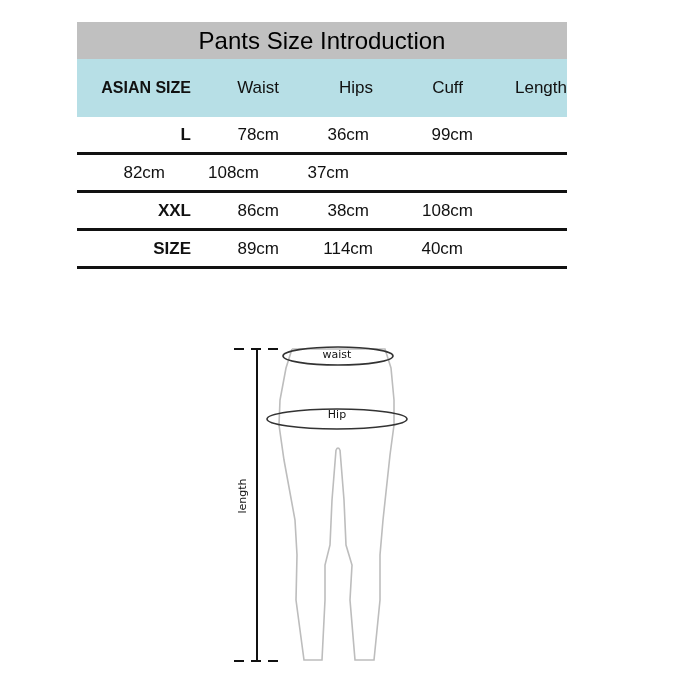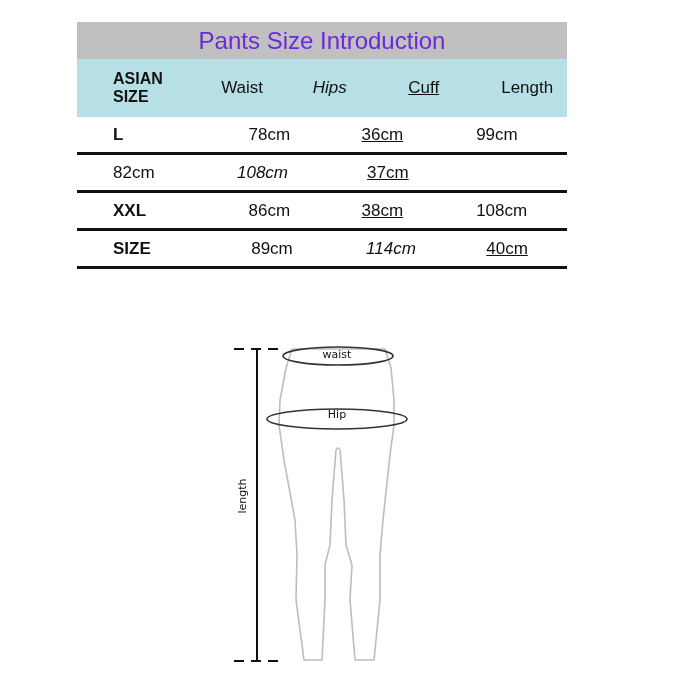--- a/index.html
+++ b/index.html
@@ -1,21 +1,21 @@
 <!DOCTYPE html>
 <html><head>
 <meta charset="utf-8">
 <style>
   html, body { margin:0; padding:0; background:#ffffff; }
   body { width:674px; height:680px; position:relative; overflow:hidden; font-family:"Liberation Sans", sans-serif; color:#111; }
   .table { position:absolute; left:77px; top:22px; width:490px; }
-  .title { height:37px; background:#c0c0c0; text-align:center; font-size:24px; line-height:37px; color:#6d28d9; }
+  .title { height:37px; background:#c0c0c0; text-align:center; font-size:24px; line-height:37px; color:#000000; }
   .header { height:58px; background:#b7dfe6; display:flex; align-items:center; }
-  .cell { text-align:left; font-size:17px;margin-left:36px; }
-  .c0 { width:114px; } .c1 { width:88px; } .c2 { width:94px;font-style:italic; } .c3 { width:90px;text-decoration:underline; } .c4 { width:104px; }
+  .cell { text-align:right; font-size:17px; }
+  .c0 { width:114px; } .c1 { width:88px; } .c2 { width:94px; } .c3 { width:90px; } .c4 { width:104px; }
   .header .c0 { font-weight:bold; font-size:16px; }
   .row { height:38px; display:flex; align-items:center; border-bottom:3px solid #111; box-sizing:border-box; }
   .row .c0 { font-weight:bold; }
   .diagram { position:absolute; left:0; top:0; width:674px; height:680px; }
 </style>
 </head>
 <body>
 
 <div class="table">
   <div class="title">Pants Size Introduction</div>

